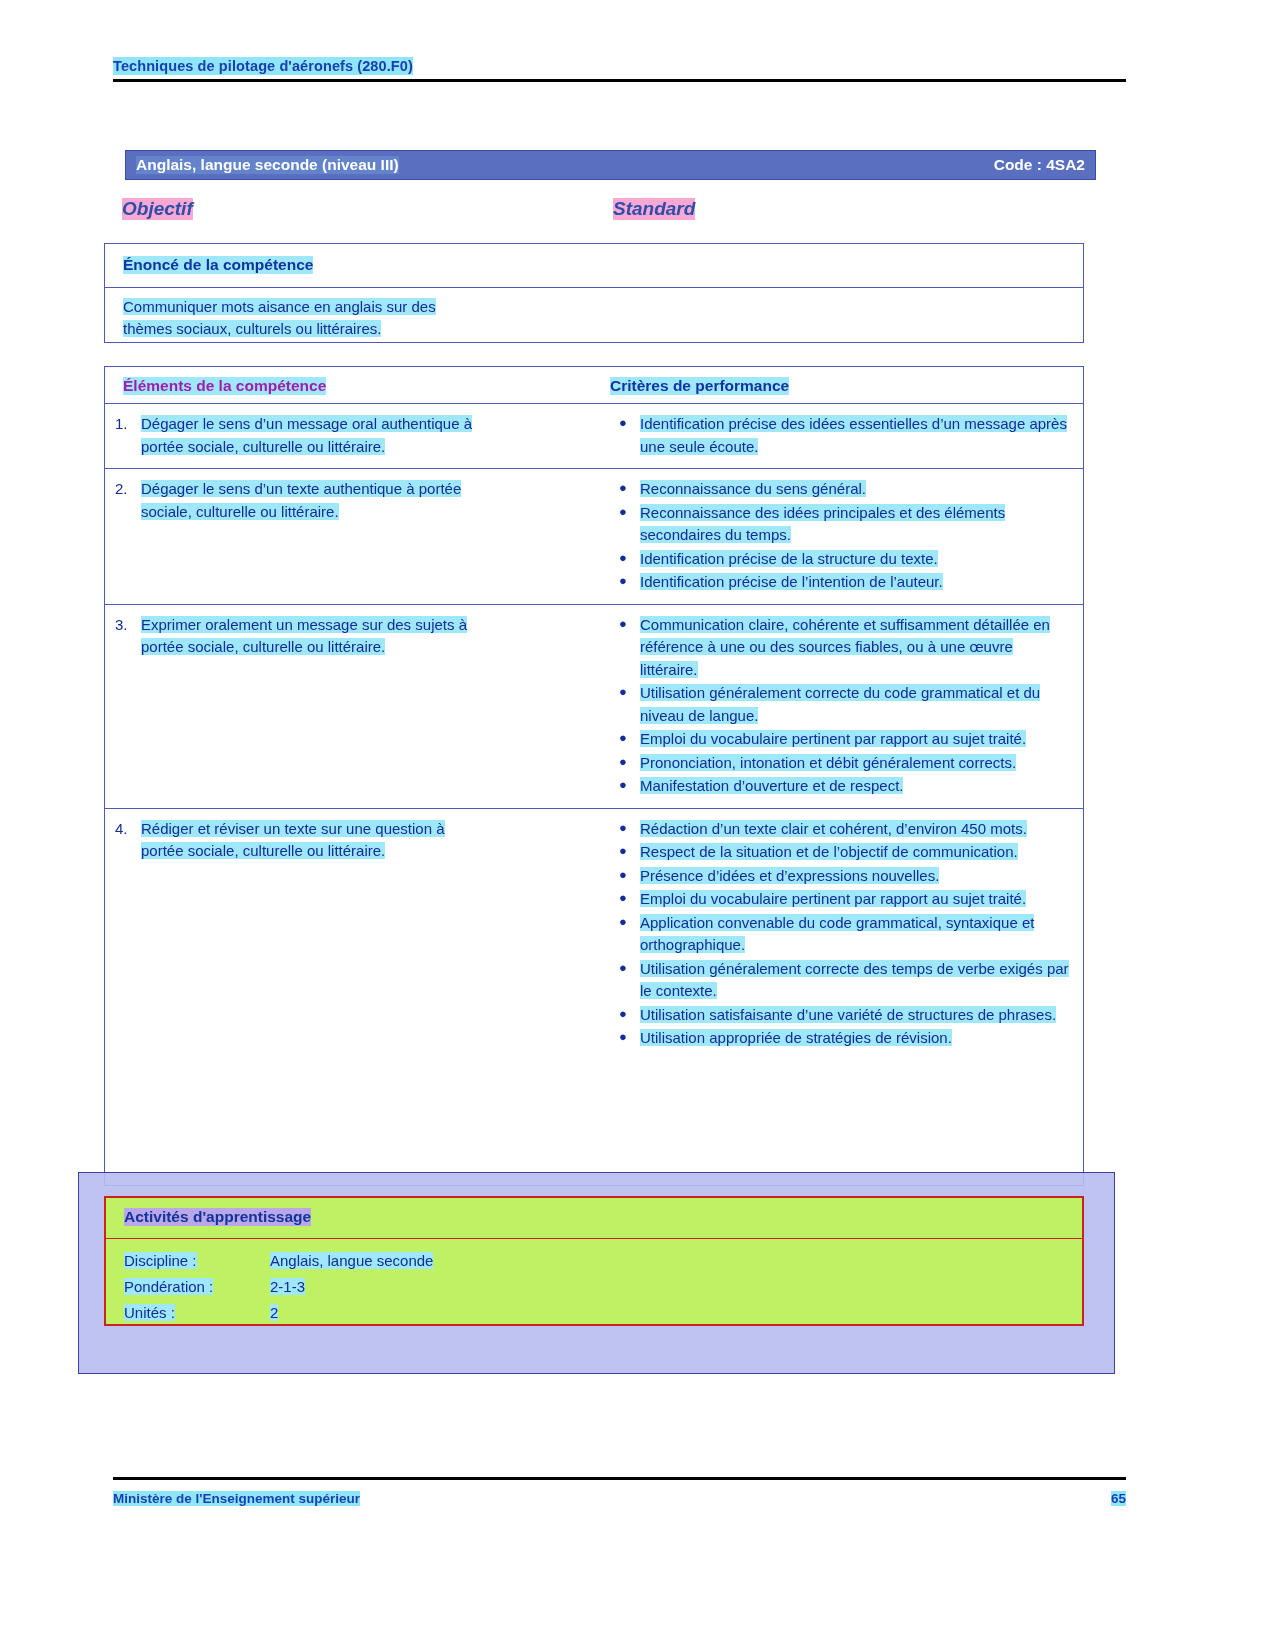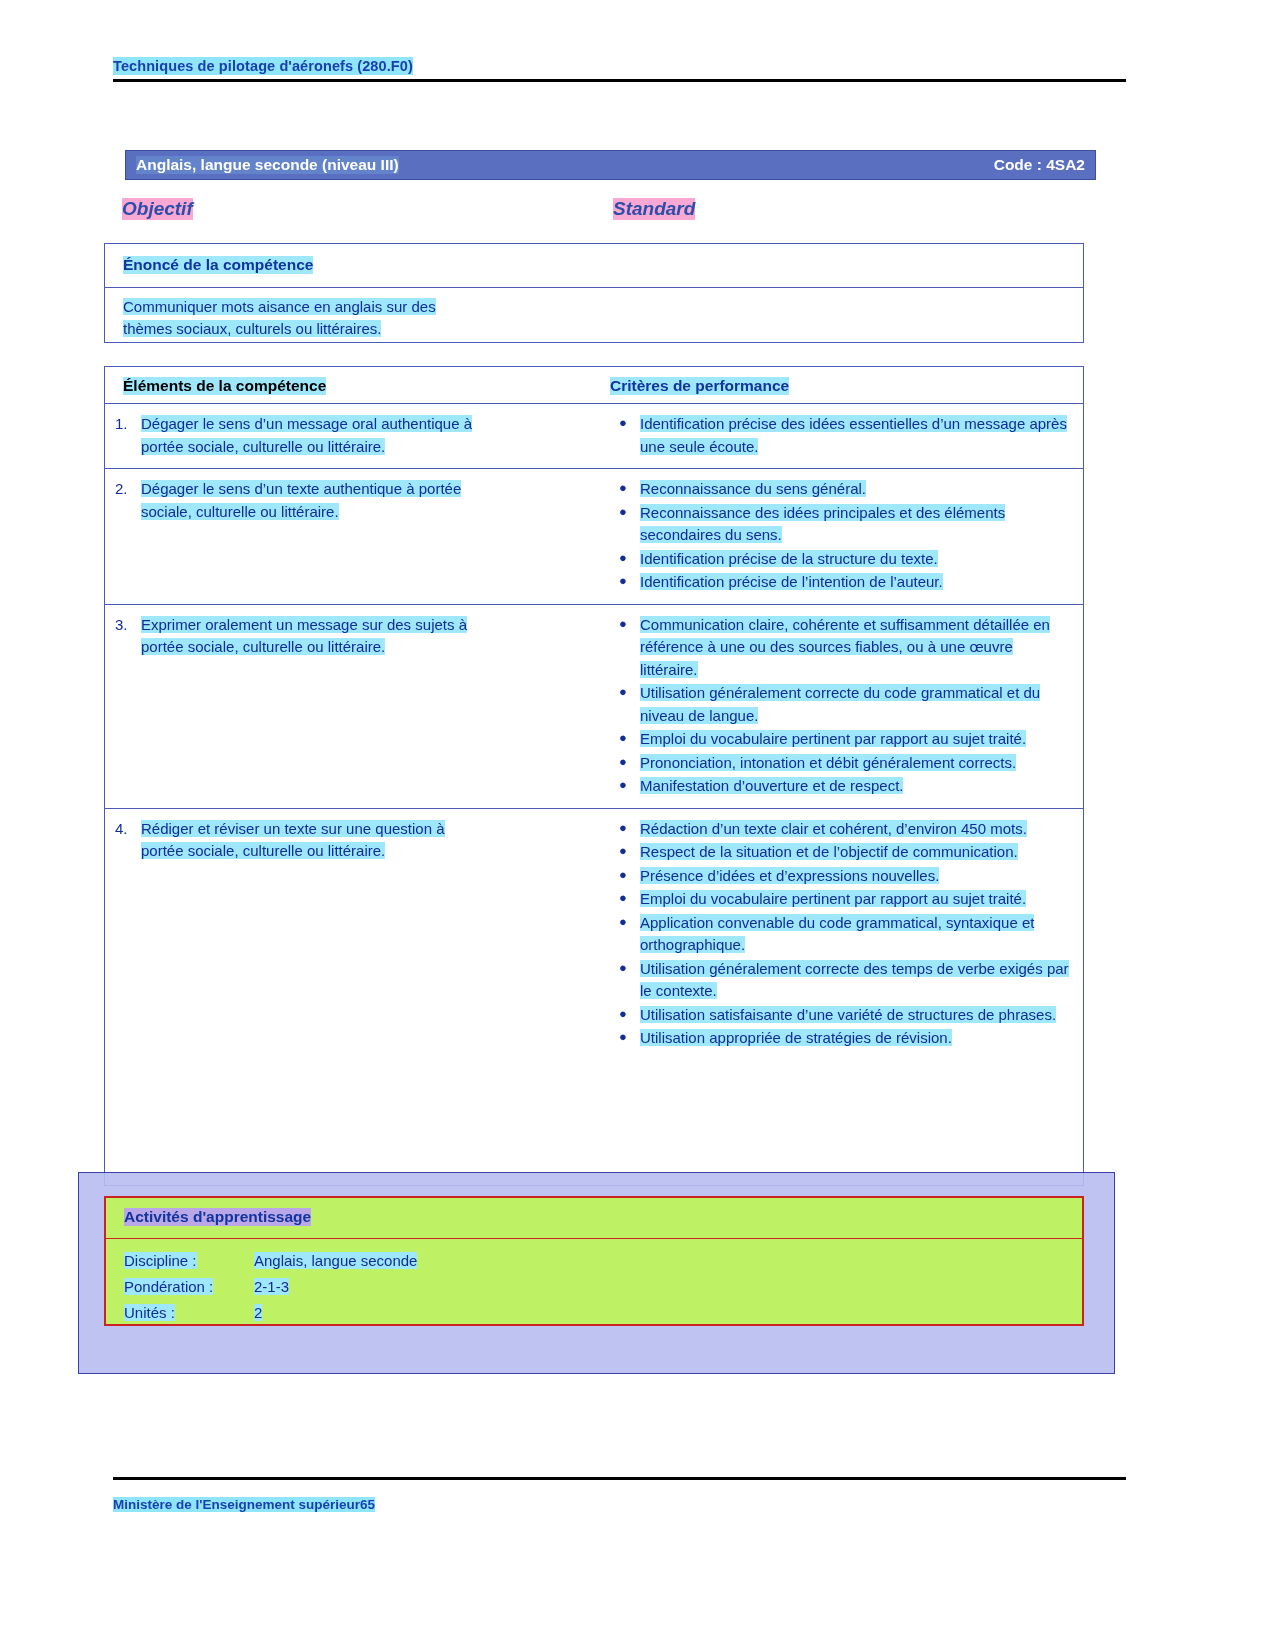--- a/index.html
+++ b/index.html
@@ -136,21 +136,21 @@
     position: relative;
     height: 36px;
     border-bottom: 1px solid #4a5cb8;
   }
   .tbl-head .h-left {
     position: absolute;
     left: 18px;
     top: 10px;
     font-size: 15.5px;
     font-weight: bold;
-    color: #000000;
+    color: #a21caf;
     background: #9fe8fc;
   }
   .tbl-head .h-right {
     position: absolute;
     left: 505px;
     top: 10px;
     font-size: 15.5px;
     font-weight: bold;
     color: #11349e;
     background: #9fe8fc;
@@ -239,43 +239,43 @@
     border-top: 1px solid #cc2222;
   }
   .act-lines {
     position: absolute;
     left: 18px;
     top: 50px;
     font-size: 15px;
     line-height: 1.72;
     color: #122d96;
   }
-  .act-line { display: flex; }
+  .act-line { display: flex; gap: 16px; }
   .act-label {
     width: 130px;
     flex: none;
   }
   .act-label span { background: #9fe8fc; }
   .act-value span { background: #9fe8fc; }
 
   
   .doc-footer {
     position: absolute;
     left: 113px;
     top: 1477px;
     width: 1013px;
   }
   .doc-footer .ftr-rule {
     border-top: 3px solid #000000;
     width: 100%;
   }
   .doc-footer .ftr-row {
     display: flex;
-    justify-content: flex-start;
-    margin-top: 17px;
+    justify-content: space-between;
+    margin-top: 11px;
   }
   .doc-footer .ftr-text {
     font-size: 13.5px;
     font-weight: bold;
     color: #1a3fb0;
     background: #8fe6fb;
   }
 </style>
 </head>
 <body>
@@ -340,21 +340,21 @@
           </div>
         </div>
       </div>
       <div class="cell-right">
         <div class="crit-item">
           <div class="crit-bullet">●</div>
           <div class="crit-text"><span>Reconnaissance du sens général.</span></div>
         </div>
         <div class="crit-item">
           <div class="crit-bullet">●</div>
-          <div class="crit-text"><span>Reconnaissance des idées principales et des éléments secondaires du sens.</span></div>
+          <div class="crit-text"><span>Reconnaissance des idées principales et des éléments secondaires du temps.</span></div>
         </div>
         <div class="crit-item">
           <div class="crit-bullet">●</div>
           <div class="crit-text"><span>Identification précise de la structure du texte.</span></div>
         </div>
         <div class="crit-item">
           <div class="crit-bullet">●</div>
           <div class="crit-text"><span>Identification précise de l’intention de l’auteur.</span></div>
         </div>
       </div>

